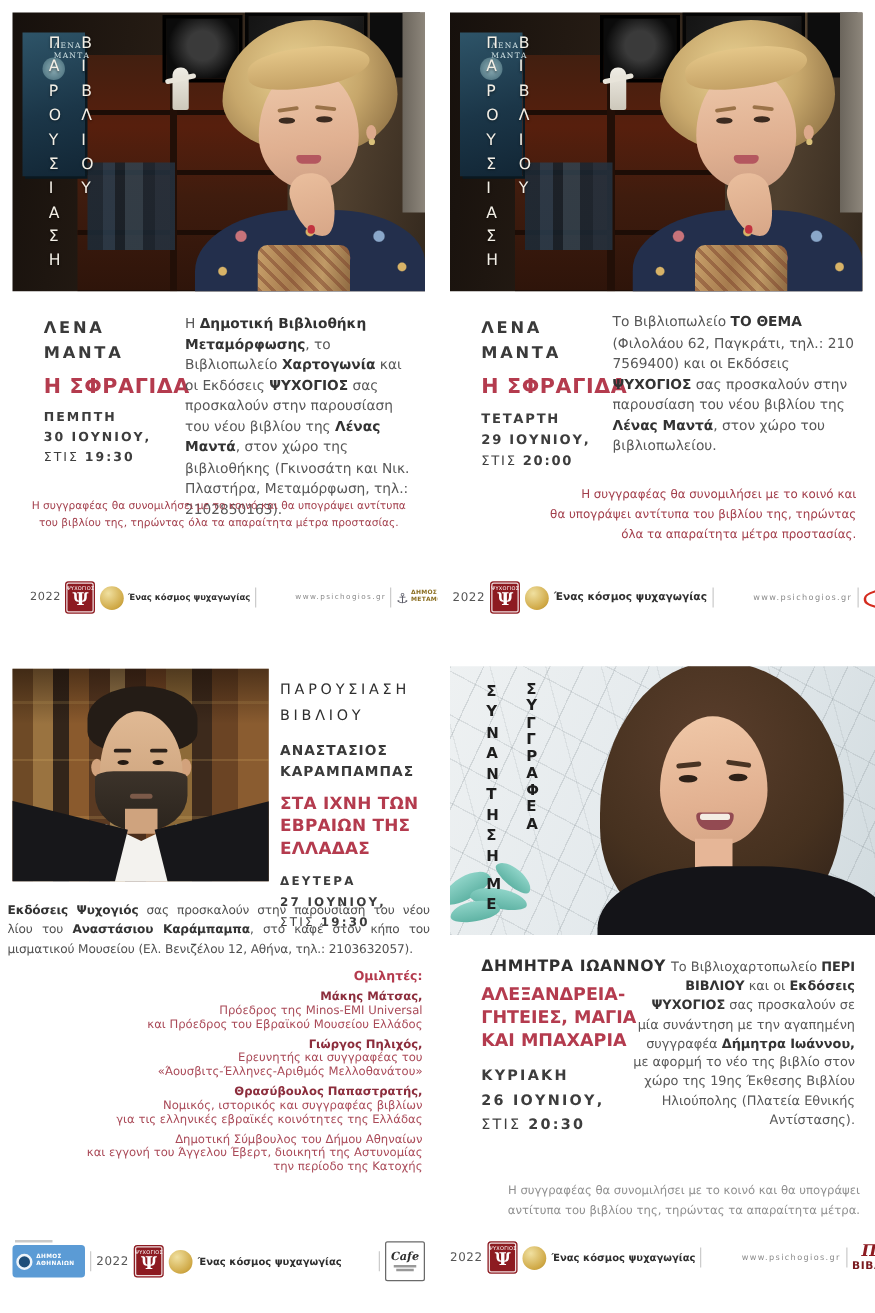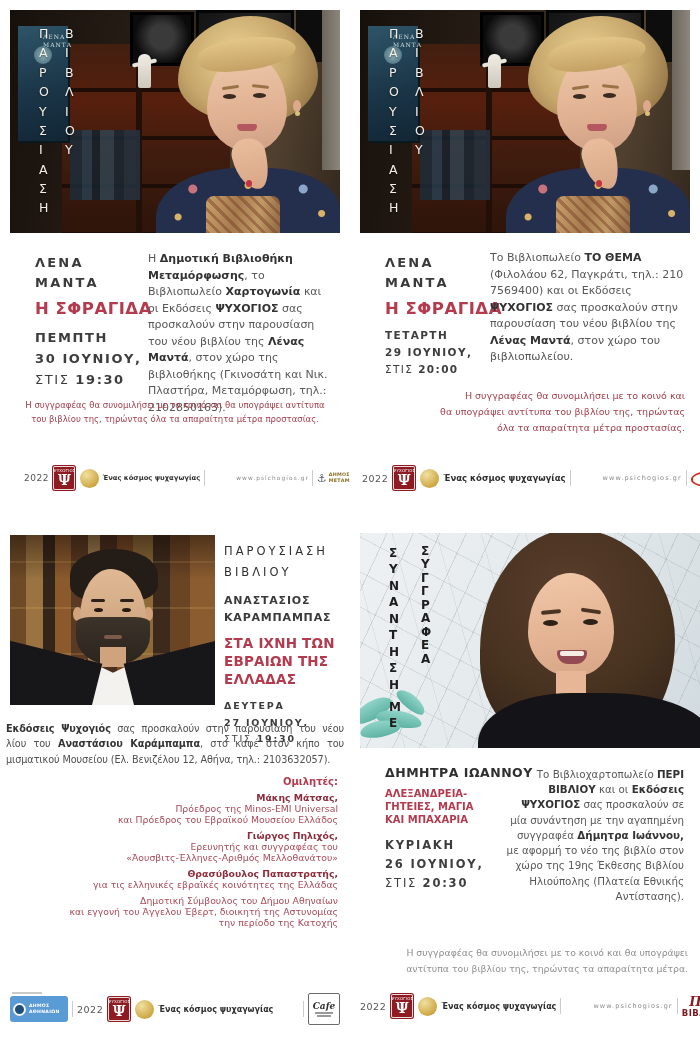--- a/index.html
+++ b/index.html
@@ -74,42 +74,42 @@
   .pd-blazer{left:118px;top:160px;width:232px;height:62px;border-radius:40% 45% 0 0/80% 70% 0 0;background:#141418;}
   .pd-leaf{background:linear-gradient(#8fd4c8,#5fb3a4);border-radius:50% 50% 50% 50%/60% 60% 40% 40%;}
   
   .vs{position:absolute;width:2px;word-break:break-all;text-align:center;overflow:visible;white-space:normal;}
   .vs-w{color:#f3efe6;font-size:12.5px;line-height:1.55;font-weight:500;text-shadow:0 1px 2px rgba(0,0,0,.45);}
   .vs-k1{color:#1d1d1d;font-size:12px;line-height:1.37;font-weight:600;}
   .vs-k2{color:#1d1d1d;font-size:12px;line-height:1.12;font-weight:600;}
   
   .author{font-weight:bold;color:#3a3a3a;font-size:13px;letter-spacing:2.2px;line-height:1.5;}
   .btitle{font-weight:bold;color:#b43b4e;font-size:16.5px;letter-spacing:.5px;margin-top:7px;}
-  .dt{font-weight:bold;color:#3d3d3d;font-size:13px;letter-spacing:1.6px;line-height:1.62;margin-top:9px;}
+  .dt{font-weight:bold;color:#3d3d3d;font-size:10px;letter-spacing:1.6px;line-height:1.62;margin-top:9px;}
   .dt-sm{font-size:10.5px;letter-spacing:1.4px;}
   .dpre{font-weight:400;}
   .invite{font-size:11px;line-height:1.5;color:#575757;}
   .invite .b{color:#333;}
   .disc{color:#a33f4c;font-size:8.5px;line-height:1.7;white-space:nowrap;}
   
   .bl-head{color:#2f2f2f;font-size:11.5px;letter-spacing:3px;line-height:1.8;}
   .bl-auth{font-weight:bold;color:#3a3a3a;font-size:11px;letter-spacing:.8px;line-height:1.55;margin-top:10px;}
   .bl-title{font-weight:bold;color:#b43b4e;font-size:13.5px;line-height:1.32;margin-top:9px;letter-spacing:.2px;}
   .bl-date{font-weight:bold;color:#3d3d3d;font-size:9.5px;letter-spacing:1.8px;line-height:1.75;margin-top:9px;}
   .bl-para{font-size:9.7px;line-height:1.58;color:#4f4f4f;letter-spacing:-.1px;}
   .bl-para .jl{text-align:justify;text-align-last:justify;}
   .bl-para .b{color:#333;}
   .spk-label{font-weight:bold;color:#b43b4e;font-size:10px;}
   .spk{text-align:right;font-size:9.3px;line-height:1.2;}
   .spk .entry{margin-bottom:4.5px;}
   .spk .nm{font-weight:bold;color:#8c2d3c;white-space:nowrap;}
   .spk .ds{color:#aa4a58;white-space:nowrap;}
   
   .br-auth{font-weight:bold;color:#2f2f2f;font-size:12.5px;letter-spacing:.5px;}
-  .br-title{font-weight:bold;color:#b43b4e;font-size:10px;line-height:1.32;margin-top:7px;}
+  .br-title{font-weight:bold;color:#b43b4e;font-size:14px;line-height:1.32;margin-top:7px;}
   .br-date{font-weight:bold;color:#3d3d3d;font-size:11.5px;letter-spacing:1.8px;line-height:1.68;margin-top:9px;}
   .br-invite{font-size:10.3px;line-height:1.48;color:#575757;text-align:right;}
   .br-invite .b{color:#333;}
   .disc-gray{color:#8f8f8f;font-size:9.3px;line-height:1.7;white-space:nowrap;text-align:right;}
   
   .frow{position:absolute;display:flex;align-items:center;gap:3.5px;}
   .year{font-size:9.5px;color:#555;letter-spacing:.5px;white-space:nowrap;}
   .psi{width:24px;height:26px;background:#8d1b21;border-radius:3px;display:flex;flex-direction:column;align-items:center;color:#fff;flex:none;box-shadow:inset 0 0 0 1px #8d1b21,inset 0 0 0 2px rgba(255,255,255,.85);}
   .psi .pname{font-size:4px;letter-spacing:.2px;margin-top:3px;white-space:nowrap;}
   .psi .pglyph{font-size:14px;line-height:1.1;font-weight:bold;font-family:"DejaVu Serif",serif;}
@@ -332,20 +332,21 @@
         <div class="ds">Πρόεδρος της Minos-EMI Universal</div>
         <div class="ds">και Πρόεδρος του Εβραϊκού Μουσείου Ελλάδος</div>
       </div>
       <div class="entry">
         <div class="nm">Γιώργος Πηλιχός,</div>
         <div class="ds">Ερευνητής και συγγραφέας του</div>
         <div class="ds">«Άουσβιτς-Έλληνες-Αριθμός Μελλοθανάτου»</div>
       </div>
       <div class="entry">
         <div class="nm">Θρασύβουλος Παπαστρατής,</div>
+        <div class="ds">Νομικός, ιστορικός και συγγραφέας βιβλίων</div>
         <div class="ds">για τις ελληνικές εβραϊκές κοινότητες της Ελλάδας</div>
       </div>
       <div class="entry">
         <div class="ds">Δημοτική Σύμβουλος του Δήμου Αθηναίων</div>
         <div class="ds">και εγγονή του Άγγελου Έβερτ, διοικητή της Αστυνομίας</div>
         <div class="ds">την περίοδο της Κατοχής</div>
       </div>
     </div>
     <div class="frow" style="left:10px;right:10px;top:468px;gap:4px">
       <span class="athens">

